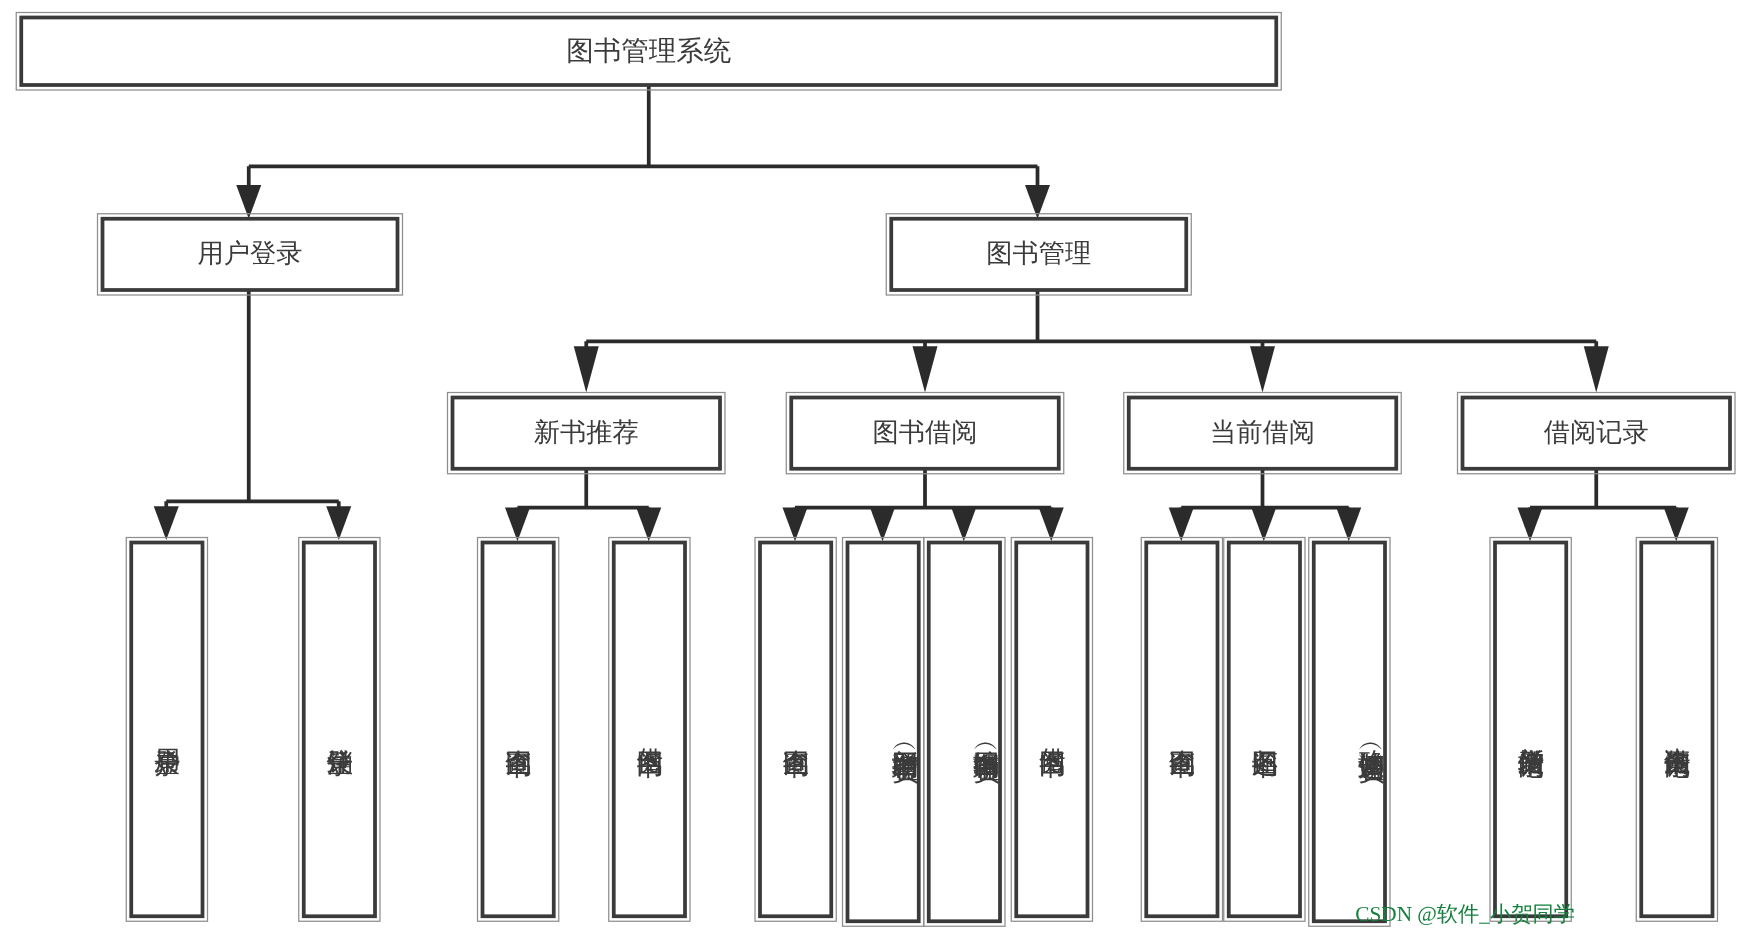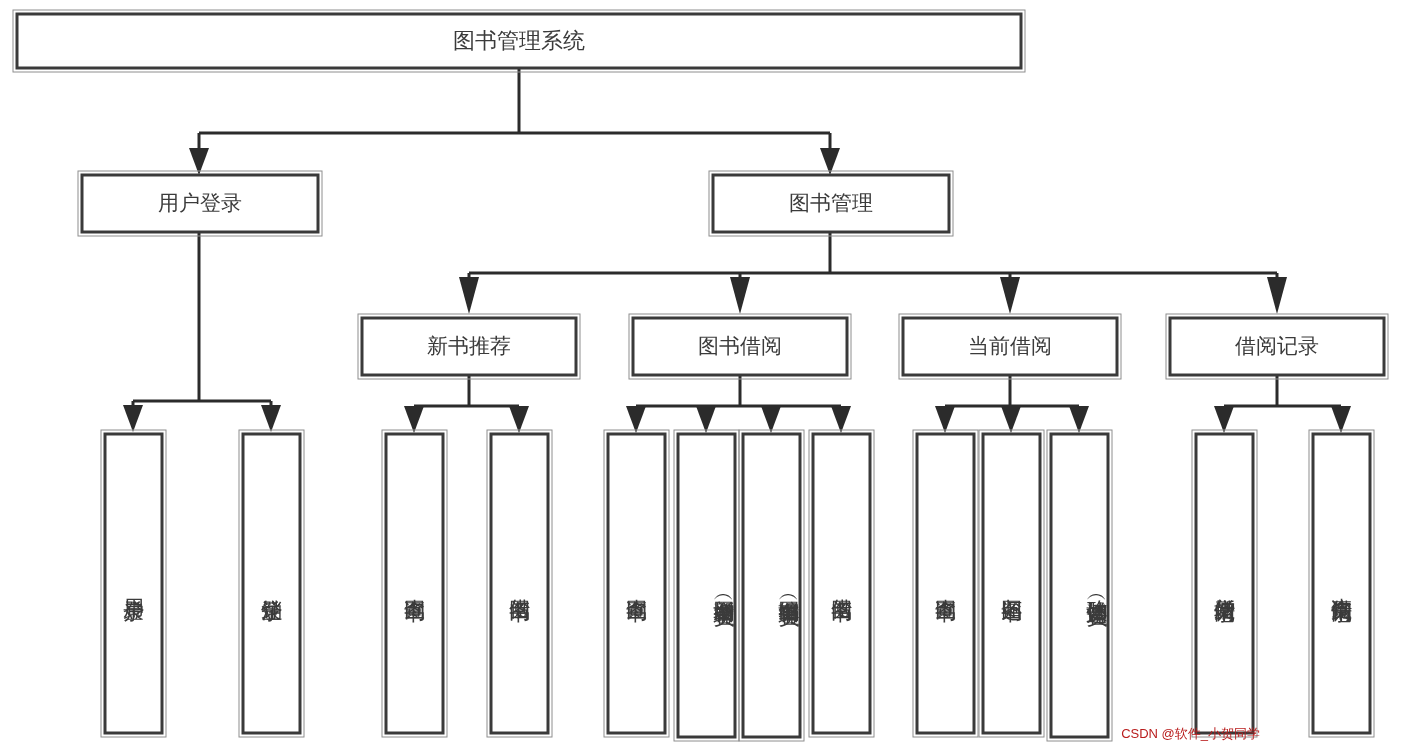--- a/index.html
+++ b/index.html
@@ -70,23 +70,23 @@
     color: #3b3b3b;
     letter-spacing: 1px;
     white-space: nowrap;
     text-align: center;
     user-select: none;
   }
   .watermark {
     position: absolute;
     right: 8px;
     bottom: 4px;
-    font-family: Liberation Sans, sans-serif;
-    font-size: 13px;
-    color: #b91c1c;
+    font-family: Liberation Serif, serif;
+    font-size: 17px;
+    color: #15803d;
     white-space: nowrap;
     user-select: none;
   }
 </style>
 </head>
 <body>
 
 <div id="diagram-root">
 
   <svg class="diagram" viewBox="0 0 1405 747" xmlns="http://www.w3.org/2000/svg">

